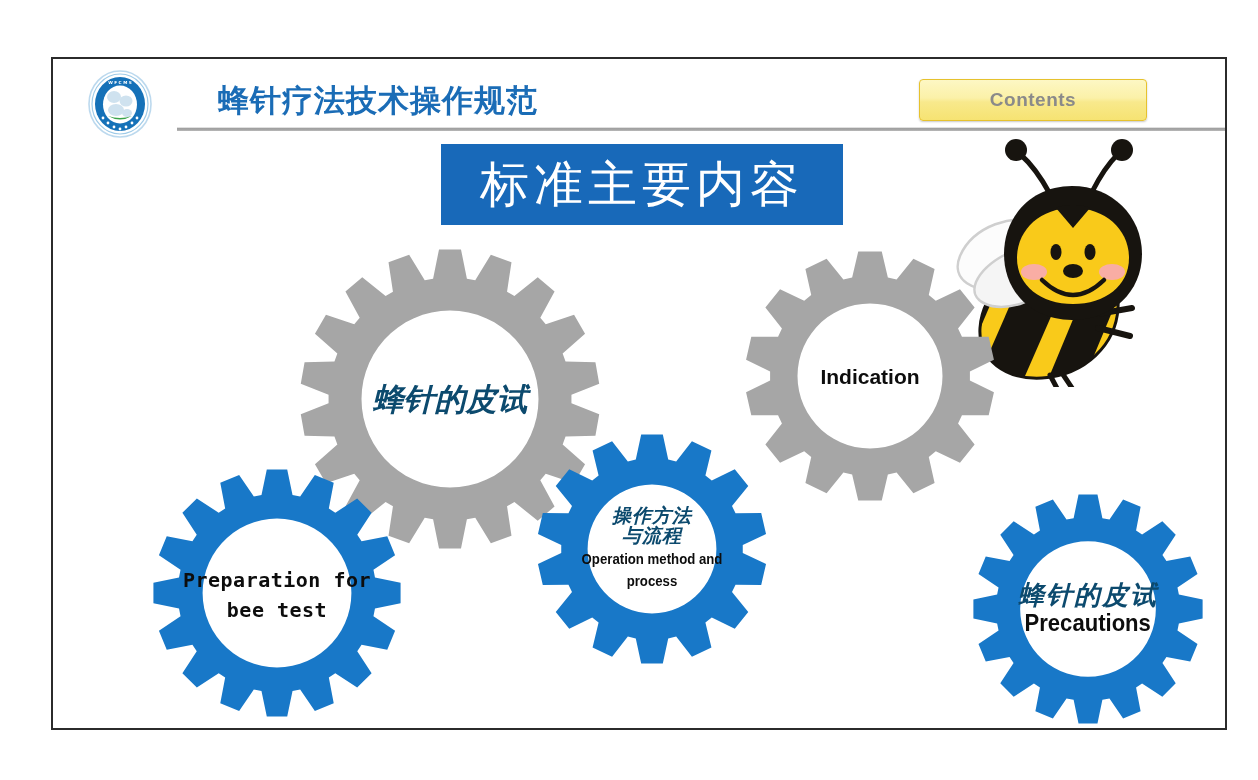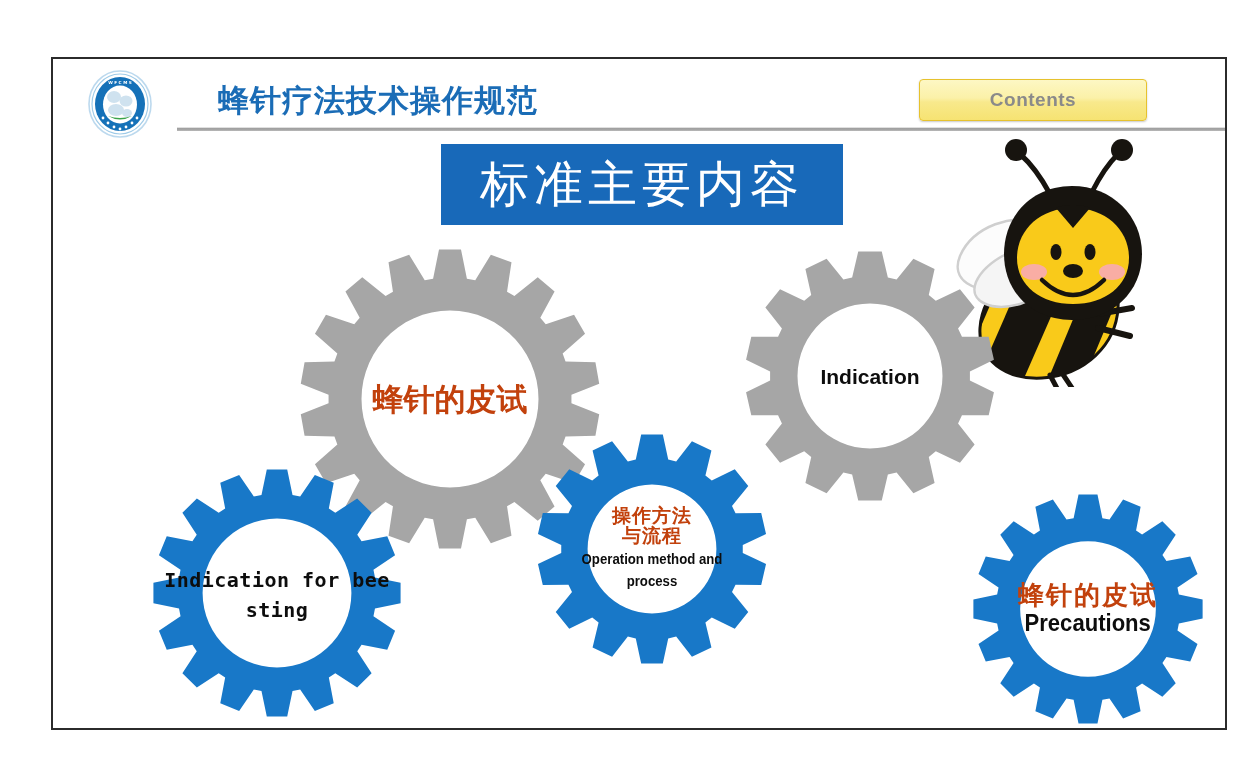--- a/index.html
+++ b/index.html
@@ -119,25 +119,26 @@
     width: 100%;
     height: 100%;
     display: flex;
     flex-direction: column;
     align-items: center;
     justify-content: center;
     text-align: center;
     pointer-events: none;
   }
   .gear-label .cn {
-    color: #c2410c;
+    color: #0c4a6e;
     font-weight: bold;
     font-family: "DejaVu Sans", "Liberation Sans", sans-serif;
     line-height: 1.05;
     white-space: pre-line;
+    font-style: italic;
   }
   .gear-label .en {
     color: #0d0d0d;
     font-weight: bold;
     line-height: 1.1;
   }
 
   
   #gear-skin-test { left: 247px; top: 190px; width: 300px; height: 300px; }
   #gear-skin-test .cn { font-size: 31px; }
@@ -316,21 +317,21 @@
     </div>
   </div>
 
   <div class="gear" id="gear-preparation">
     <svg viewBox="0 0 248 248" width="248" height="248" aria-hidden="true">
       <g id="g-preparation">
           <path d="M108.48 26.02 L113.79 0.42 L134.21 0.42 L139.52 26.02 L147.16 27.54 L161.85 5.92 L180.73 13.74 L175.83 39.42 L182.31 43.75 L204.16 29.39 L218.61 43.84 L204.25 65.69 L208.58 72.17 L234.26 67.27 L242.08 86.15 L220.46 100.84 L221.98 108.48 L247.58 113.79 L247.58 134.21 L221.98 139.52 L220.46 147.16 L242.08 161.85 L234.26 180.73 L208.58 175.83 L204.25 182.31 L218.61 204.16 L204.16 218.61 L182.31 204.25 L175.83 208.58 L180.73 234.26 L161.85 242.08 L147.16 220.46 L139.52 221.98 L134.21 247.58 L113.79 247.58 L108.48 221.98 L100.84 220.46 L86.15 242.08 L67.27 234.26 L72.17 208.58 L65.69 204.25 L43.84 218.61 L29.39 204.16 L43.75 182.31 L39.42 175.83 L13.74 180.73 L5.92 161.85 L27.54 147.16 L26.02 139.52 L0.42 134.21 L0.42 113.79 L26.02 108.48 L27.54 100.84 L5.92 86.15 L13.74 67.27 L39.42 72.17 L43.75 65.69 L29.39 43.84 L43.84 29.39 L65.69 43.75 L72.17 39.42 L67.27 13.74 L86.15 5.92 L100.84 27.54 ZM198.40 124.00 L197.99 116.22 L196.77 108.53 L194.76 101.01 L191.97 93.74 L188.43 86.80 L184.19 80.27 L179.29 74.22 L173.78 68.71 L167.73 63.81 L161.20 59.57 L154.26 56.03 L146.99 53.24 L139.47 51.23 L131.78 50.01 L124.00 49.60 L116.22 50.01 L108.53 51.23 L101.01 53.24 L93.74 56.03 L86.80 59.57 L80.27 63.81 L74.22 68.71 L68.71 74.22 L63.81 80.27 L59.57 86.80 L56.03 93.74 L53.24 101.01 L51.23 108.53 L50.01 116.22 L49.60 124.00 L50.01 131.78 L51.23 139.47 L53.24 146.99 L56.03 154.26 L59.57 161.20 L63.81 167.73 L68.71 173.78 L74.22 179.29 L80.27 184.19 L86.80 188.43 L93.74 191.97 L101.01 194.76 L108.53 196.77 L116.22 197.99 L124.00 198.40 L131.78 197.99 L139.47 196.77 L146.99 194.76 L154.26 191.97 L161.20 188.43 L167.73 184.19 L173.78 179.29 L179.29 173.78 L184.19 167.73 L188.43 161.20 L191.97 154.26 L194.76 146.99 L196.77 139.47 L197.99 131.78 L198.40 124.00 Z" fill="#1878c8" fill-rule="evenodd"></path>
         </g>
     </svg>
     <div class="gear-label">
-      <div class="en">Indication for bee sting</div>
+      <div class="en">Preparation for bee test</div>
     </div>
   </div>
 
   <div class="gear" id="gear-operation">
     <svg viewBox="0 0 230 230" width="230" height="230" aria-hidden="true">
       <g id="g-operation">
           <path d="M98.78 25.61 L104.18 0.51 L125.82 0.51 L131.22 25.61 L139.17 27.42 L154.92 7.15 L174.43 16.54 L168.40 41.50 L174.77 46.58 L197.76 35.16 L211.26 52.08 L195.00 71.95 L198.54 79.29 L224.21 78.97 L229.03 100.07 L205.76 110.92 L205.76 119.08 L229.03 129.93 L224.21 151.03 L198.54 150.71 L195.00 158.05 L211.26 177.92 L197.76 194.84 L174.77 183.42 L168.40 188.50 L174.43 213.46 L154.92 222.85 L139.17 202.58 L131.22 204.39 L125.82 229.49 L104.18 229.49 L98.78 204.39 L90.83 202.58 L75.08 222.85 L55.57 213.46 L61.60 188.50 L55.23 183.42 L32.24 194.84 L18.74 177.92 L35.00 158.05 L31.46 150.71 L5.79 151.03 L0.97 129.93 L24.24 119.08 L24.24 110.92 L0.97 100.07 L5.79 78.97 L31.46 79.29 L35.00 71.95 L18.74 52.08 L32.24 35.16 L55.23 46.58 L61.60 41.50 L55.57 16.54 L75.08 7.15 L90.83 27.42 ZM179.40 115.00 L179.05 108.27 L177.99 101.61 L176.25 95.10 L173.83 88.81 L170.77 82.80 L167.10 77.15 L162.86 71.91 L158.09 67.14 L152.85 62.90 L147.20 59.23 L141.19 56.17 L134.90 53.75 L128.39 52.01 L121.73 50.95 L115.00 50.60 L108.27 50.95 L101.61 52.01 L95.10 53.75 L88.81 56.17 L82.80 59.23 L77.15 62.90 L71.91 67.14 L67.14 71.91 L62.90 77.15 L59.23 82.80 L56.17 88.81 L53.75 95.10 L52.01 101.61 L50.95 108.27 L50.60 115.00 L50.95 121.73 L52.01 128.39 L53.75 134.90 L56.17 141.19 L59.23 147.20 L62.90 152.85 L67.14 158.09 L71.91 162.86 L77.15 167.10 L82.80 170.77 L88.81 173.83 L95.10 176.25 L101.61 177.99 L108.27 179.05 L115.00 179.40 L121.73 179.05 L128.39 177.99 L134.90 176.25 L141.19 173.83 L147.20 170.77 L152.85 167.10 L158.09 162.86 L162.86 158.09 L167.10 152.85 L170.77 147.20 L173.83 141.19 L176.25 134.90 L177.99 128.39 L179.05 121.73 L179.40 115.00 Z" fill="#1878c8" fill-rule="evenodd"></path>
         </g>
     </svg>
     <div class="gear-label">

